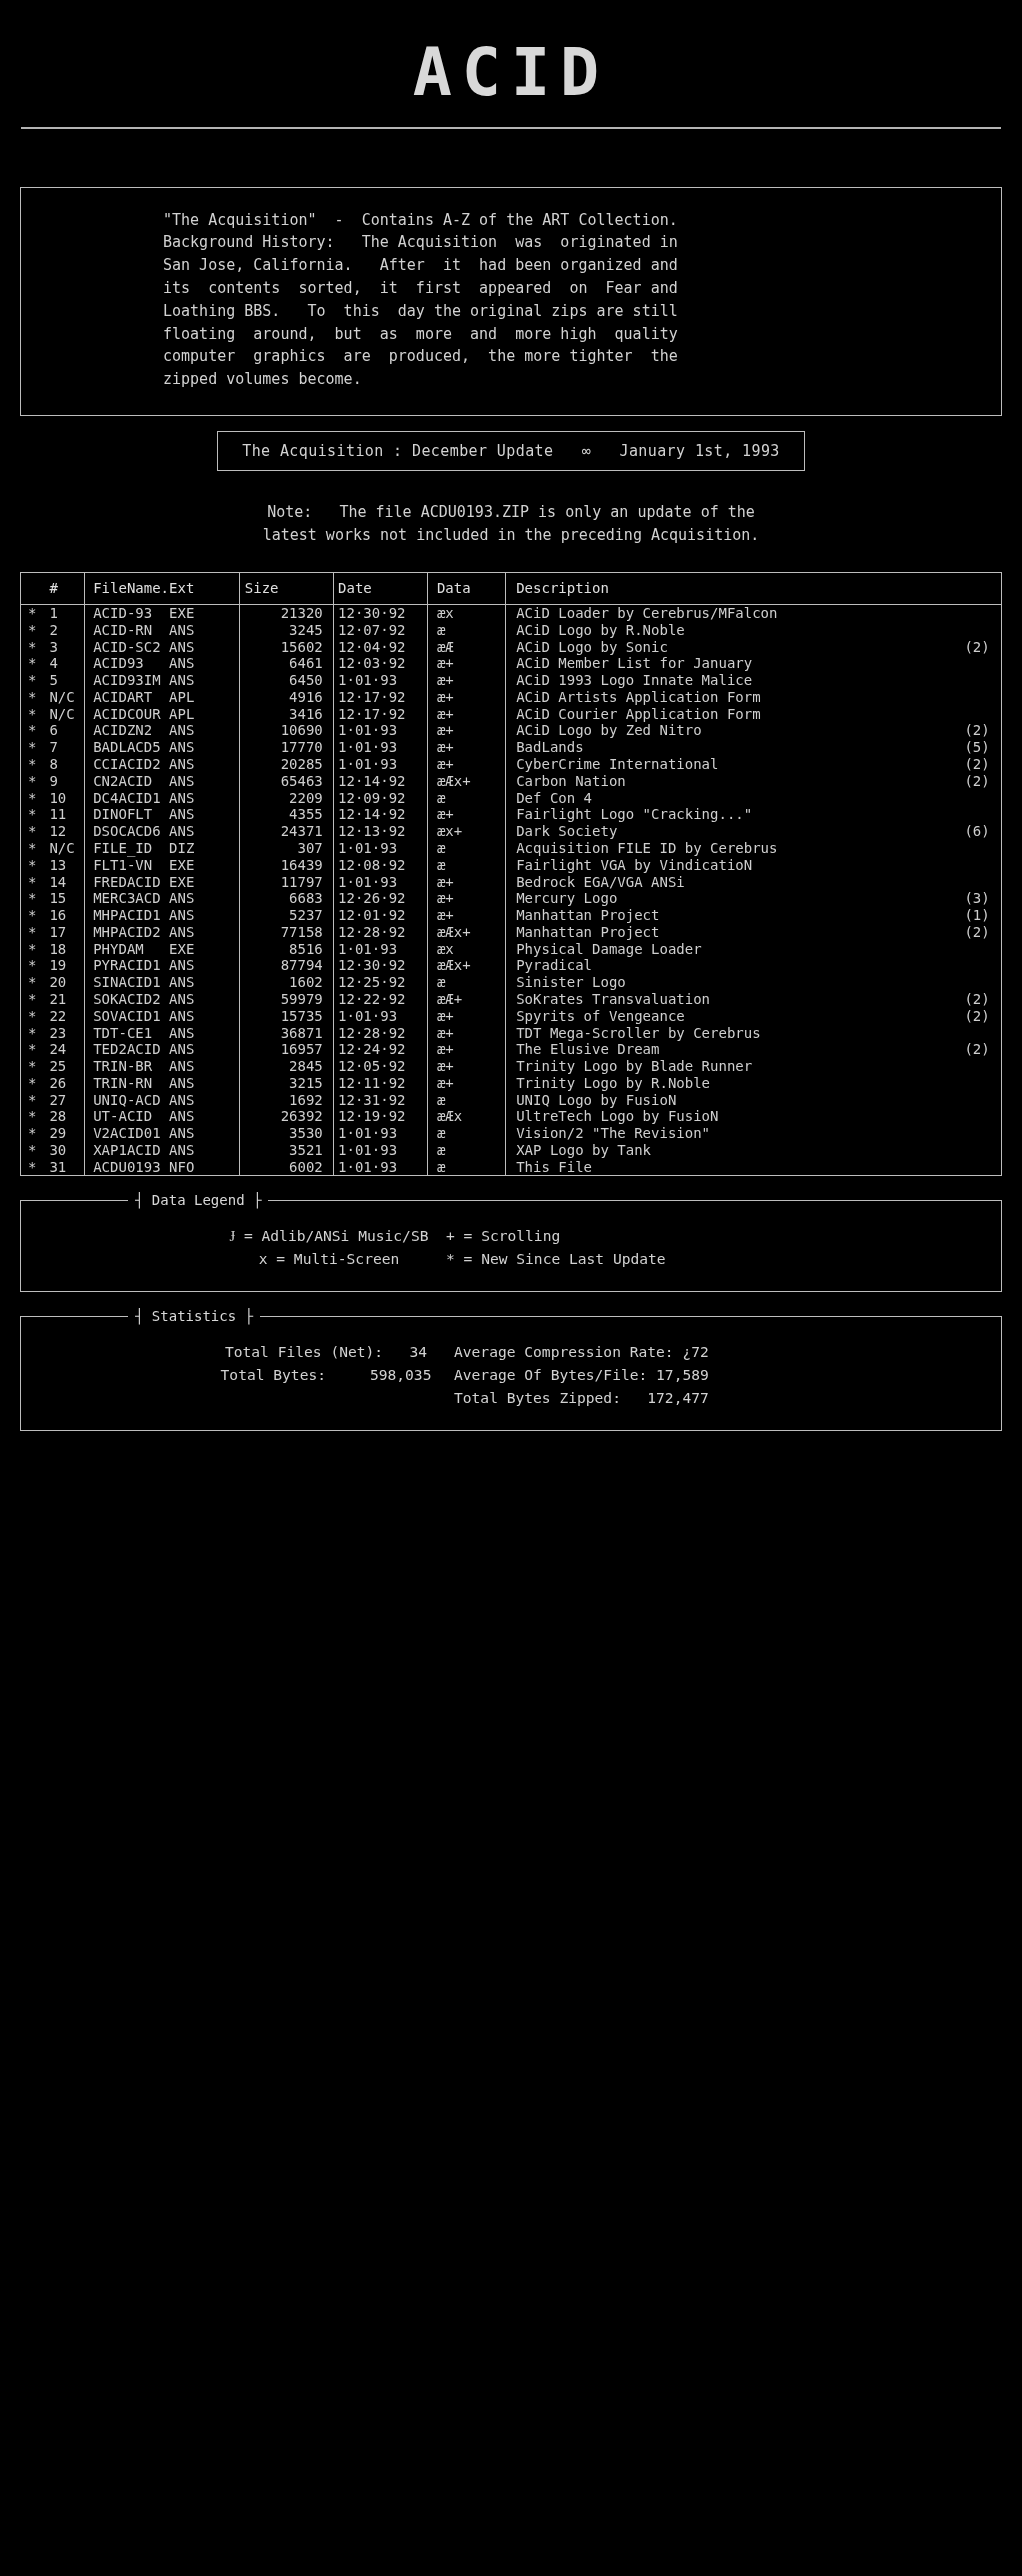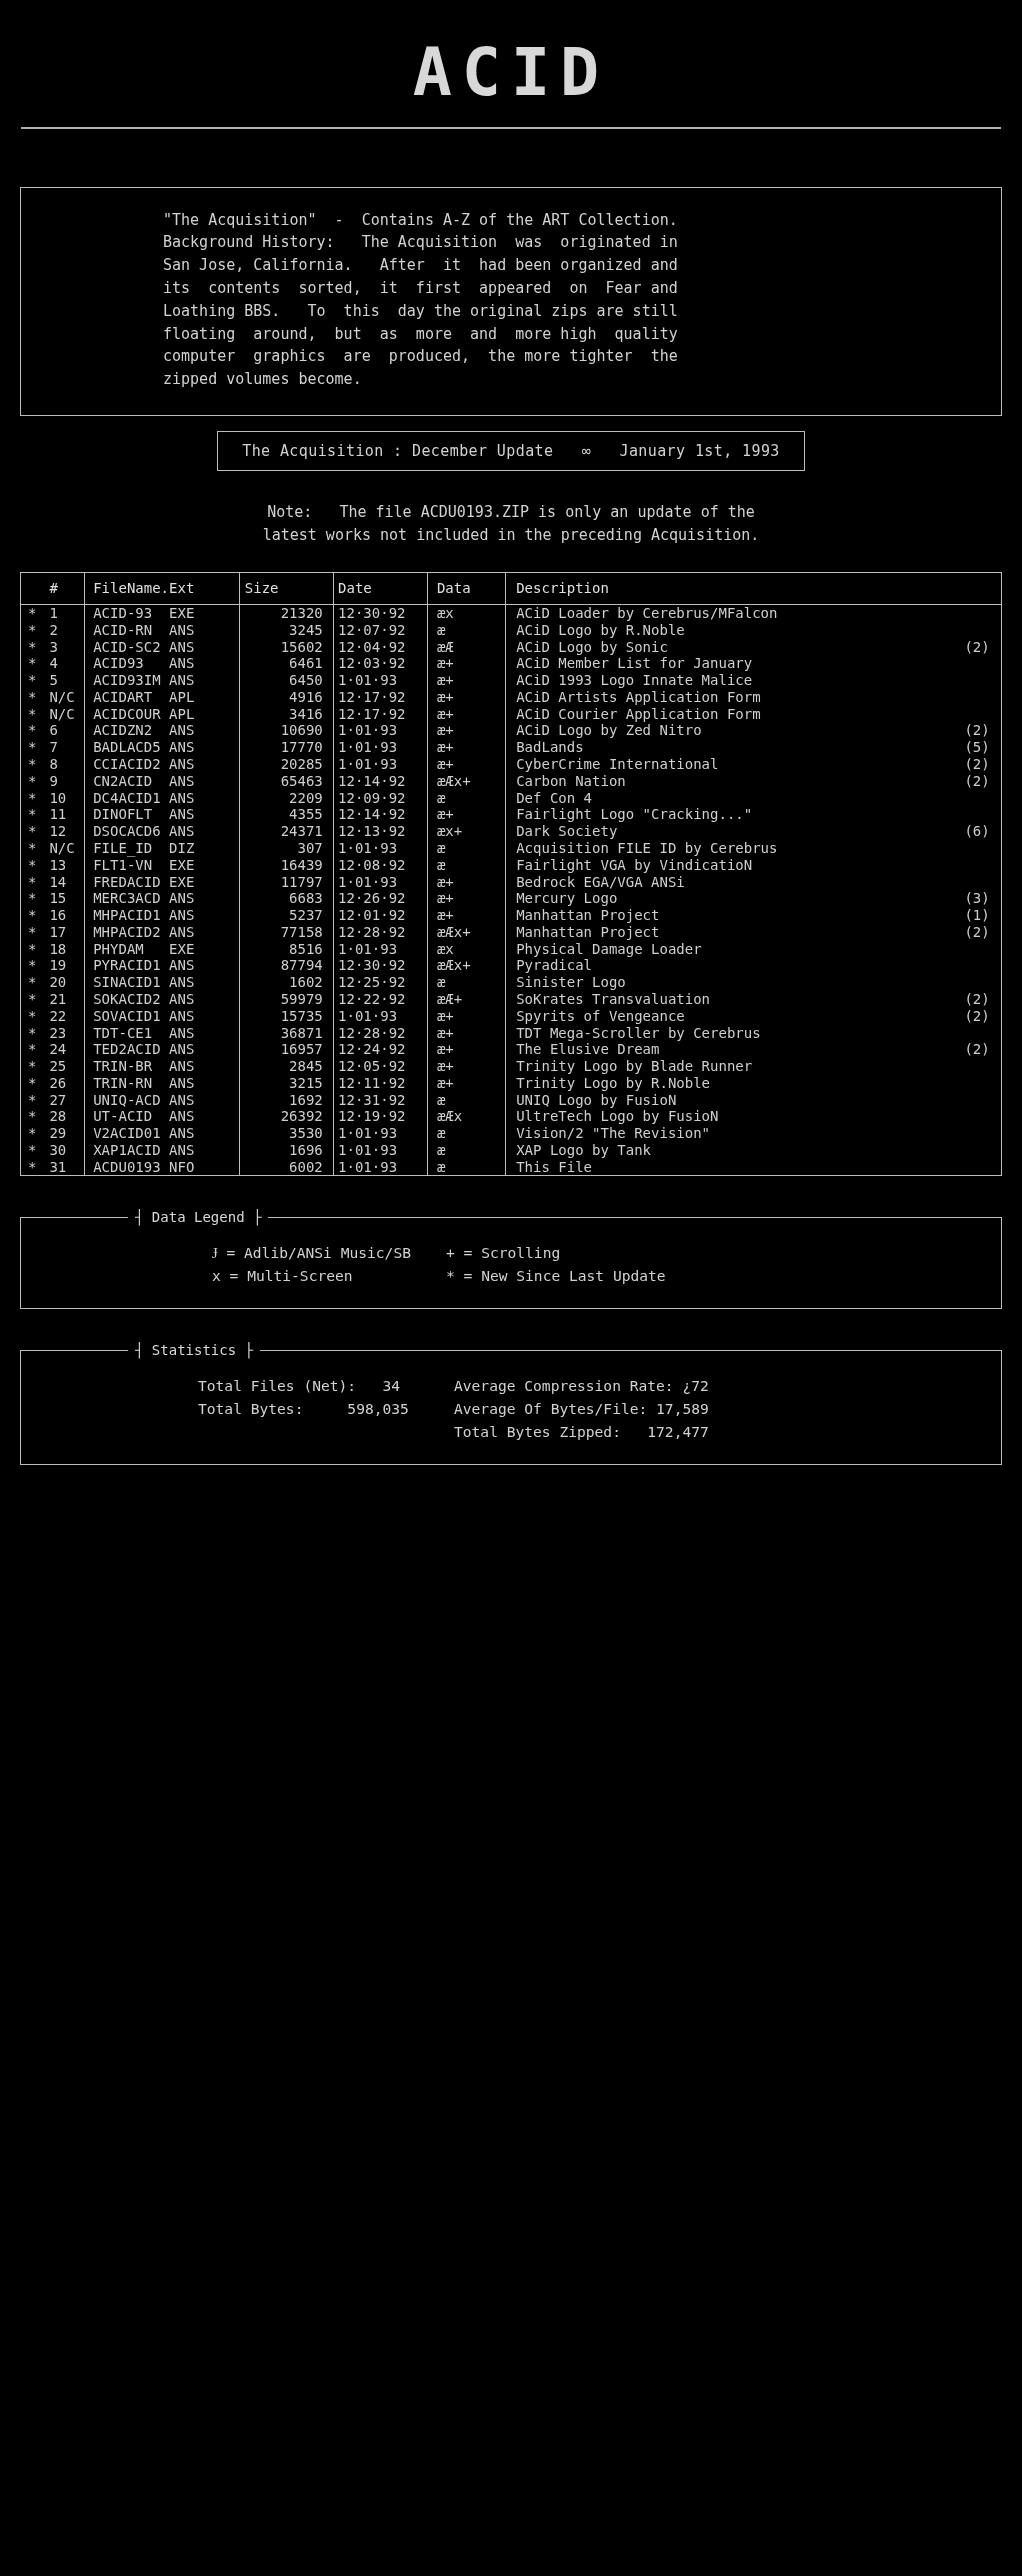--- a/index.html
+++ b/index.html
@@ -116,24 +116,25 @@
   .c-name   { width: 142px; border-left: 1.4px solid #bdbdbd; padding-left: 8.5px !important;}
   .c-size   { width: 78px; border-left: 1.4px solid #bdbdbd; text-align: right; padding-right: 10px !important;}
   .c-date   { width: 85px; border-left: 1.4px solid #bdbdbd; }
   .c-data   { width: 64px;  border-left: 1.4px solid #bdbdbd; text-align: left; padding-left: 8.5px !important;}
   .c-desc   { border-left: 1.4px solid #bdbdbd; padding-left: 10px !important;}
   .desc-inner { display: flex; justify-content: space-between; }
   .desc-cnt { padding-right: 7px; }
 
   
   .titled-box {
-    margin: 41px 20px 0 20px;
+    margin: 24px 20px 0 20px;
     border: 1.4px solid #bdbdbd;
     position: relative;
     padding: 24px 28px 21px 28px;
+    text-align: center;
   }
   .titled-box .title {
     position: absolute;
     top: -9.2px;
     left: 107px;
     background: #000;
     padding: 0 7px;
     font-size: 14px;
     color: #d8d8d8;
     white-space: pre;
@@ -484,21 +485,21 @@
             <td class="c-name">V2ACID01 ANS</td>
             <td class="c-size">3530</td>
             <td class="c-date">1·01·93</td>
             <td class="c-data">æ</td>
             <td class="c-desc"><div class="desc-inner"><span>Vision/2 "The Revision"</span><span class="desc-cnt"></span></div></td>
           </tr>
           <tr>
             <td class="c-star">*</td>
             <td class="c-num">30</td>
             <td class="c-name">XAP1ACID ANS</td>
-            <td class="c-size">1696</td>
+            <td class="c-size">3521</td>
             <td class="c-date">1·01·93</td>
             <td class="c-data">æ</td>
             <td class="c-desc"><div class="desc-inner"><span>XAP Logo by Tank</span><span class="desc-cnt"></span></div></td>
           </tr>
           <tr>
             <td class="c-star">*</td>
             <td class="c-num">31</td>
             <td class="c-name">ACDU0193 NFO</td>
             <td class="c-size">6002</td>
             <td class="c-date">1·01·93</td>

